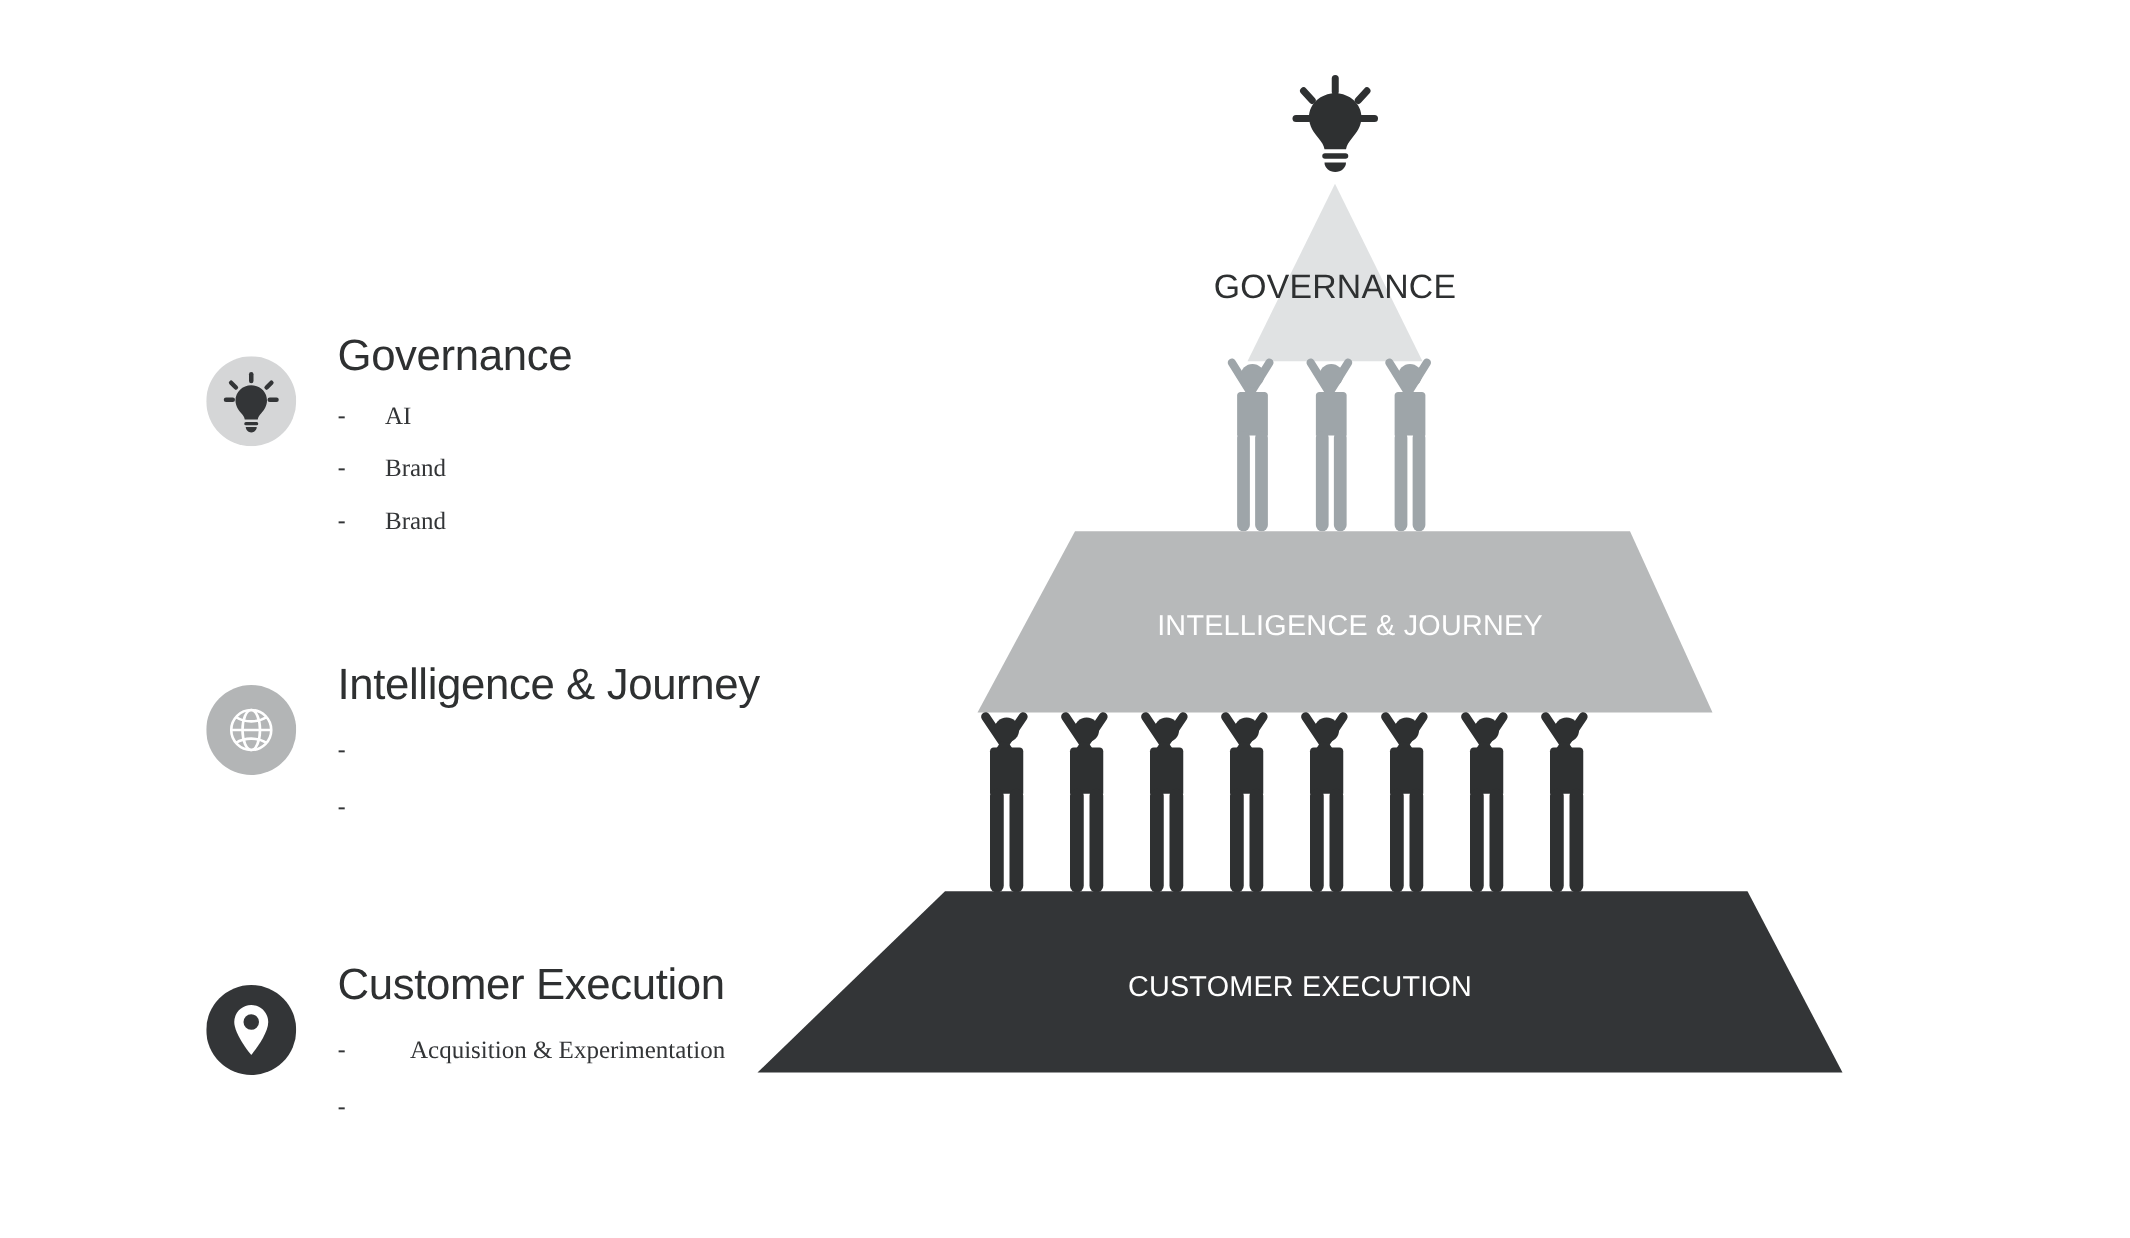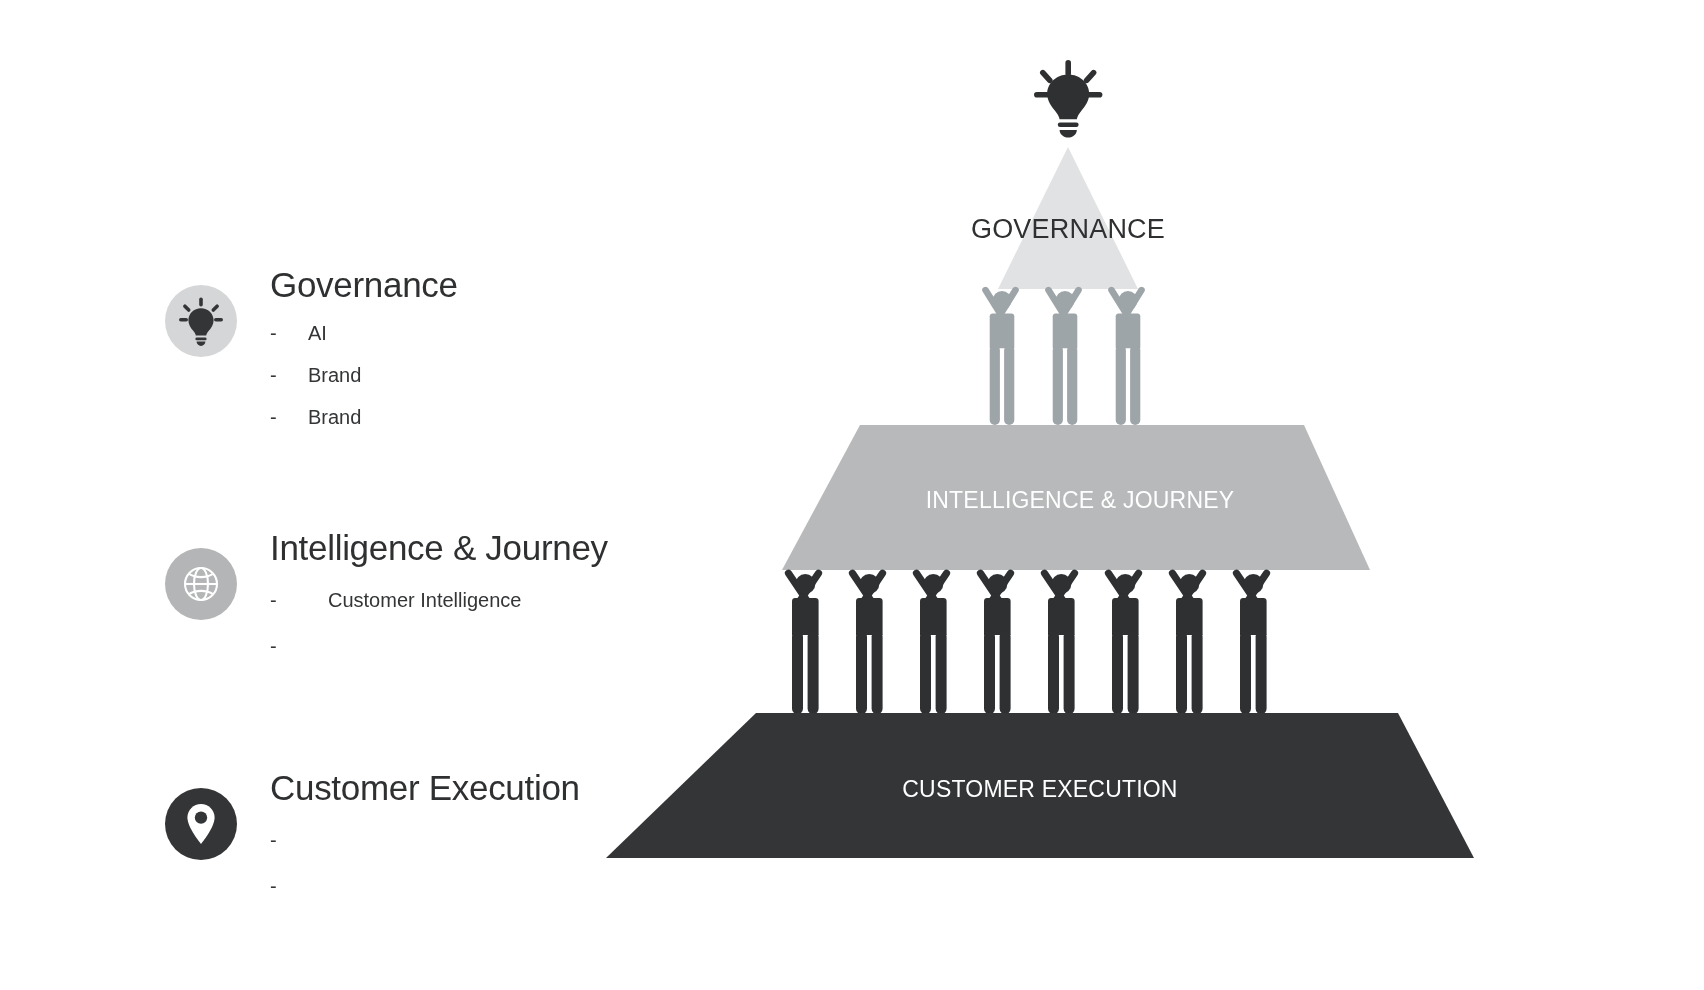--- a/index.html
+++ b/index.html
@@ -80,21 +80,21 @@
     line-height: 43px;
     color: #333537;
     white-space: nowrap;
   }
   .bullet-dash {
     display: inline-block;
     width: 10px;
     color: #333537;
     font-size: 20px;
   }
-  .bullet-text { display: inline-block; }
+  .bullet-text { display: inline-block; font-family: Liberation Serif, serif; }
 
   
   .g0 .bullet-dash { margin-right: 28px; }
   .g1 .bullet-dash { margin-right: 48px; }
   .g2 .bullet-dash { margin-right: 48px; }
 
   .g0 .legend-list li { line-height: 42px; }
   .g1 .legend-list li { line-height: 46px; }
   .g2 .legend-list li { line-height: 46px; }
 
@@ -185,21 +185,20 @@
             <path d="M23.6 25.6c3.4 2.2 7.7 3.5 12.4 3.5s9.0-1.3 12.4-3.5"></path>
             <path d="M23.6 46.4c3.4-2.2 7.7-3.5 12.4-3.5s9.0 1.3 12.4 3.5"></path>
           </g>
         </svg>
       </span>
       <div class="legend-body">
         <div class="legend-title">Intelligence &amp; Journey</div>
         <ul class="legend-list">
           <li>
             <span class="bullet-dash">-</span>
-            <span class="bullet-text">Customer Intelligence</span>
           </li>
           <li>
             <span class="bullet-dash">-</span>
           </li>
         </ul>
       </div>
     </div>
 
     <div class="legend-group g2">
       <span class="legend-icon">
@@ -207,20 +206,21 @@
           <circle cx="36" cy="36" r="36" fill="#333537"></circle>
           <path d="M36 16c-7.5 0-13.6 6.1-13.6 13.6 0 10.2 13.6 26.4 13.6 26.4s13.6-16.2 13.6-26.4C49.6 22.1 43.5 16 36 16z" fill="#ffffff"></path>
           <circle cx="36" cy="29.6" r="6.2" fill="#333537"></circle>
         </svg>
       </span>
       <div class="legend-body">
         <div class="legend-title">Customer Execution</div>
         <ul class="legend-list">
           <li>
             <span class="bullet-dash">-</span>
+            <span class="bullet-text">Acquisition &amp; Experimentation</span>
           </li>
           <li>
             <span class="bullet-dash">-</span>
           </li>
         </ul>
       </div>
     </div>
   </div>
 
   <div class="pyramid">

